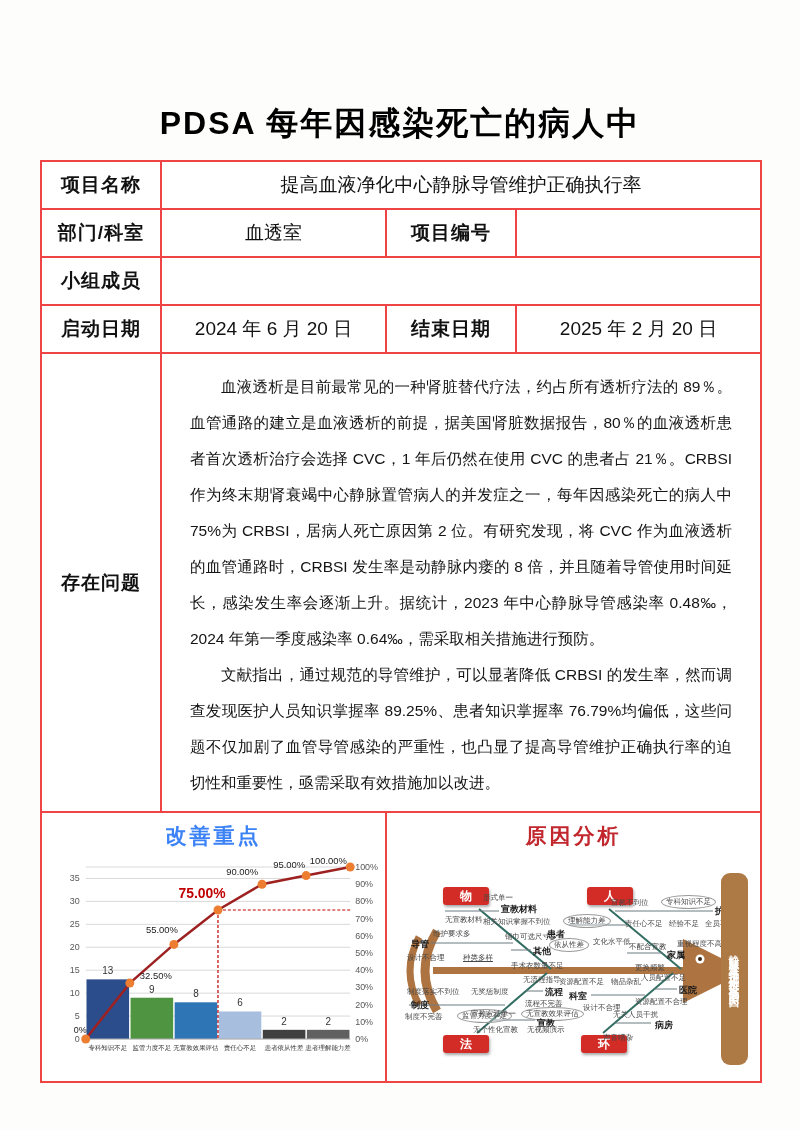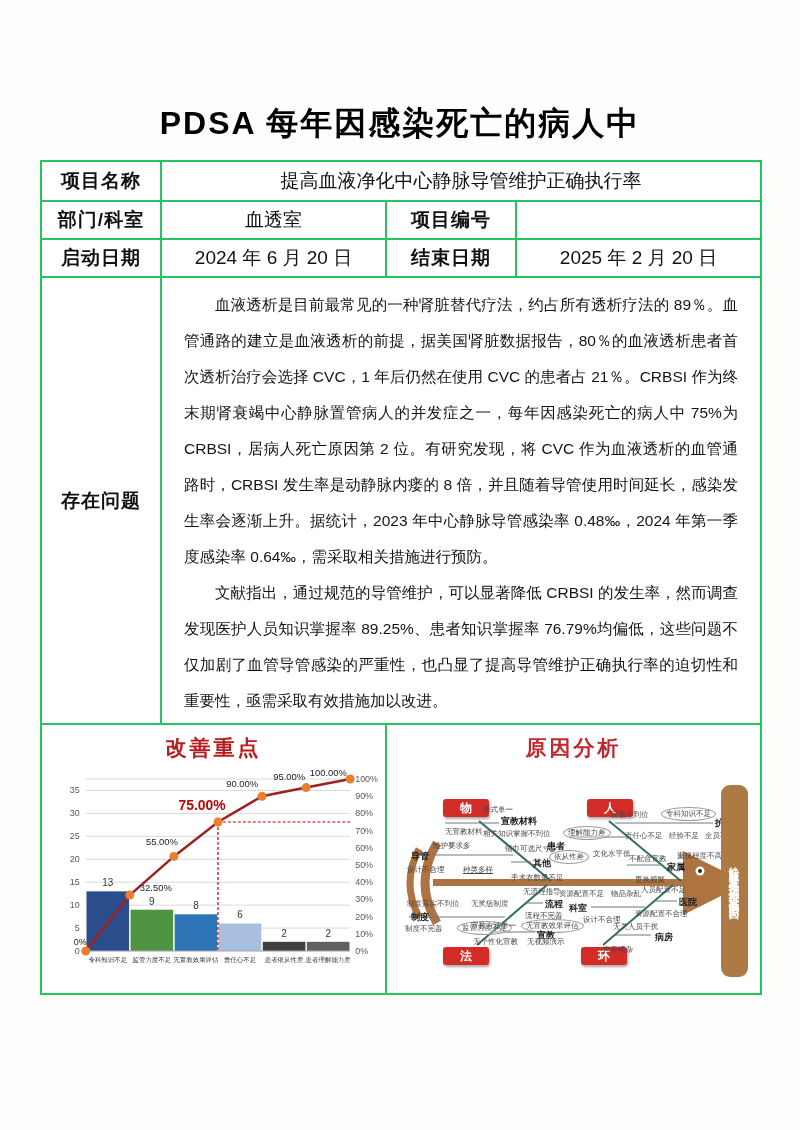--- a/index.html
+++ b/index.html
@@ -1,22 +1,22 @@
 <!DOCTYPE html>
 <html><head>
 <meta charset="utf-8">
 <style>
   html,body{margin:0;padding:0;background:#efeeea;}
   #page{position:relative;width:800px;height:1130px;background:#fdfdfc;margin:0 auto;
         font-family:"Liberation Sans","DejaVu Sans",sans-serif;color:#111;overflow:hidden;}
   .doc-title{position:absolute;top:102px;left:0;width:100%;text-align:center;
         font-size:32px;font-weight:800;letter-spacing:2px;color:#000;}
   table.main{position:absolute;left:40px;top:160px;width:720px;border-collapse:collapse;table-layout:fixed;}
-  table.main td{border:2px solid #22c55e;text-align:center;vertical-align:middle;
-        font-size:19px;padding:4px;background:#fff;}
+  table.main td{border:2px solid #ef4444;text-align:center;vertical-align:middle;
+        font-size:19px;padding:10px;background:#fff;}
   .lbl{font-weight:700;letter-spacing:1px;}
   .val{font-weight:500;}
   .problem-cell{text-align:left;vertical-align:top;}
   .problem-cell p{margin:0;padding:0 18px;text-indent:2em;text-align:justify;
         font-size:15.5px;line-height:36px;color:#141414;}
   .problem-cell p:first-child{padding-top:5px;}
   .chart-cell{position:relative;vertical-align:top;}
   .chart-title{position:absolute;top:9px;left:0;right:0;text-align:center;
         font-size:21px;font-weight:800;letter-spacing:3px;}
   #pareto-wrap{position:absolute;left:0;top:0;width:100%;height:100%;}
@@ -52,37 +52,41 @@
         <tr style="height:40px">
       <td class="lbl">项目名称</td>
       <td class="val" colspan="3">提高血液净化中心静脉导管维护正确执行率</td>
     </tr>
     <tr style="height:38px">
       <td class="lbl">部门/科室</td>
       <td class="val">血透室</td>
       <td class="lbl">项目编号</td>
       <td class="val"></td>
     </tr>
+    <tr style="height:40px">
+      <td class="lbl">小组成员</td>
+      <td class="val" colspan="3"></td>
+    </tr>
     <tr style="height:38px">
       <td class="lbl">启动日期</td>
       <td class="val">2024 年 6 月 20 日</td>
       <td class="lbl">结束日期</td>
       <td class="val">2025 年 2 月 20 日</td>
     </tr>
     <tr style="height:446px">
       <td class="lbl">存在问题</td>
       <td class="problem-cell" colspan="3">
         <p>血液透析是目前最常见的一种肾脏替代疗法，约占所有透析疗法的 89％。血管通路的建立是血液透析的前提，据美国肾脏数据报告，80％的血液透析患者首次透析治疗会选择 CVC，1 年后仍然在使用 CVC 的患者占 21％。CRBSI 作为终末期肾衰竭中心静脉置管病人的并发症之一，每年因感染死亡的病人中 75%为 CRBSI，居病人死亡原因第 2 位。有研究发现，将 CVC 作为血液透析的血管通路时，CRBSI 发生率是动静脉内瘘的 8 倍，并且随着导管使用时间延长，感染发生率会逐渐上升。据统计，2023 年中心静脉导管感染率 0.48‰，2024 年第一季度感染率 0.64‰，需采取相关措施进行预防。</p>
         <p>文献指出，通过规范的导管维护，可以显著降低 CRBSI 的发生率，然而调查发现医护人员知识掌握率 89.25%、患者知识掌握率 76.79%均偏低，这些问题不仅加剧了血管导管感染的严重性，也凸显了提高导管维护正确执行率的迫切性和重要性，亟需采取有效措施加以改进。</p>
       </td>
     </tr>
     <tr style="height:270px">
       <td class="chart-cell" colspan="2">
         <div id="pareto-wrap">
-          <div class="chart-title" style="color:#b91c1c">改善重点</div>
+          <div class="chart-title" style="color:#3b82f6">改善重点</div>
           <svg id="pareto-svg" viewBox="0 0 345 230" preserveAspectRatio="none">
                 <line x1="44" y1="188" x2="310" y2="188" stroke="#d9d9d9" stroke-width="1"></line>
                 <line x1="44" y1="165.06666666666666" x2="310" y2="165.06666666666666" stroke="#d9d9d9" stroke-width="1"></line>
                 <line x1="44" y1="142.13333333333333" x2="310" y2="142.13333333333333" stroke="#d9d9d9" stroke-width="1"></line>
                 <line x1="44" y1="119.2" x2="310" y2="119.2" stroke="#d9d9d9" stroke-width="1"></line>
                 <line x1="44" y1="96.26666666666667" x2="310" y2="96.26666666666667" stroke="#d9d9d9" stroke-width="1"></line>
                 <line x1="44" y1="73.33333333333333" x2="310" y2="73.33333333333333" stroke="#d9d9d9" stroke-width="1"></line>
                 <line x1="44" y1="50.400000000000006" x2="310" y2="50.400000000000006" stroke="#d9d9d9" stroke-width="1"></line>
                 <line x1="44" y1="27.46666666666667" x2="310" y2="27.46666666666667" stroke="#d9d9d9" stroke-width="1"></line>
                 <line x1="44" y1="16" x2="310" y2="16" stroke="#d9d9d9" stroke-width="1"></line>

